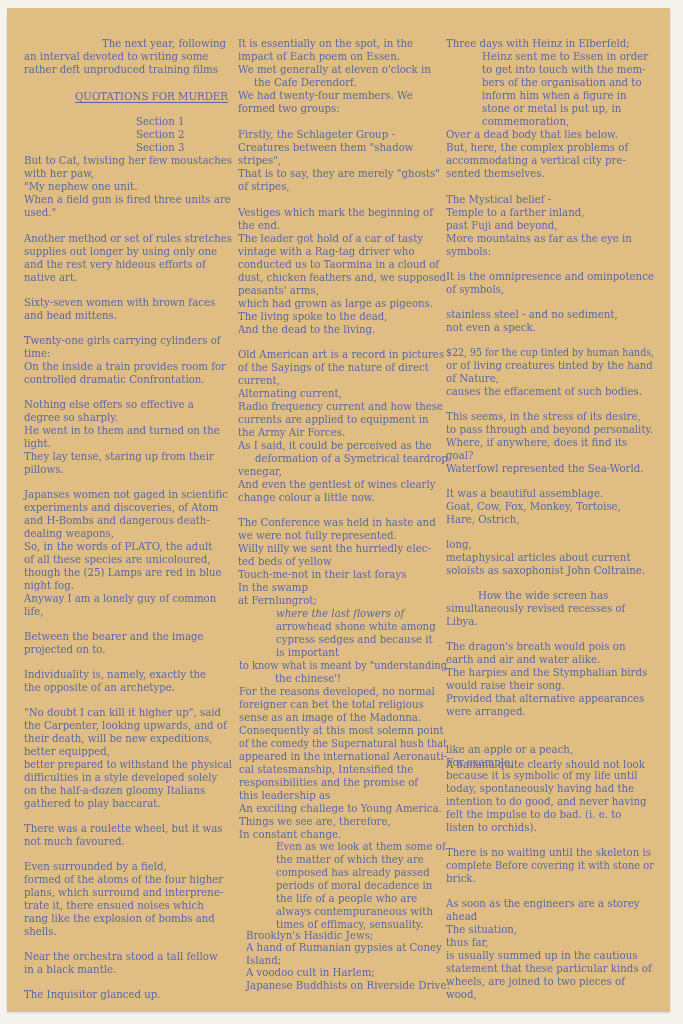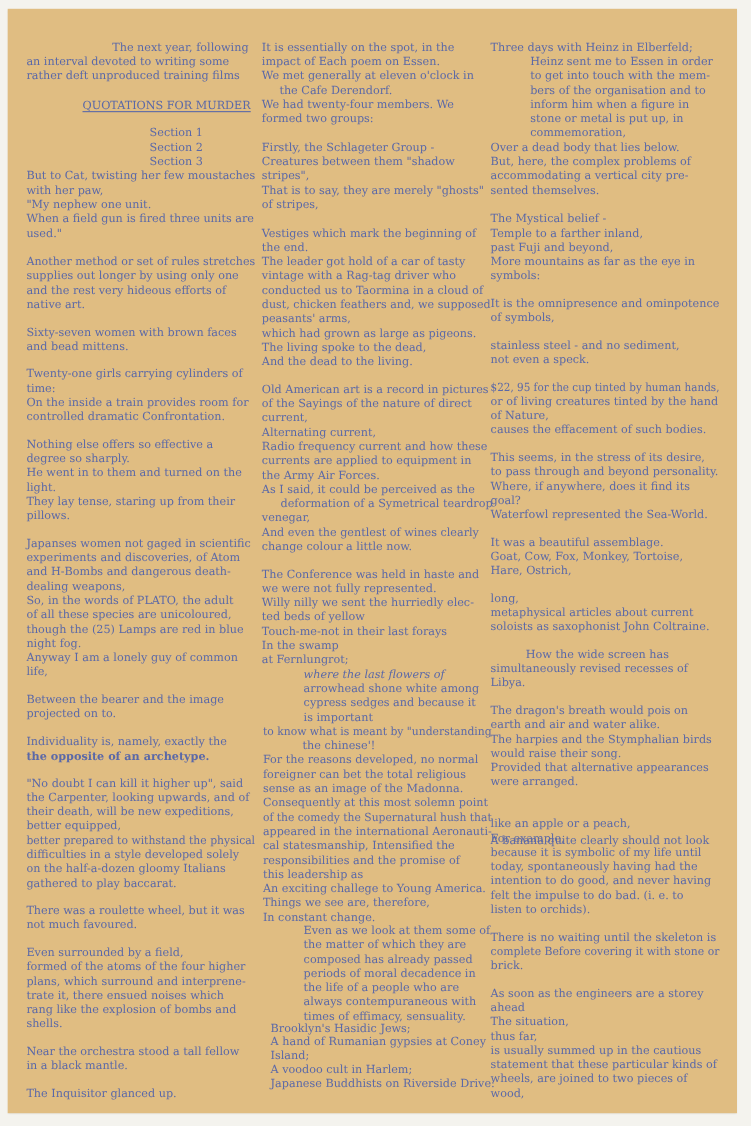--- a/index.html
+++ b/index.html
@@ -50,21 +50,21 @@
       <div class="line" style="left: 24px; top: 528px; color: rgb(90, 104, 168);">dealing weapons,</div>
       <div class="line" style="left: 24px; top: 541px; color: rgb(90, 104, 168);">So,  in the words of PLATO,  the adult</div>
       <div class="line" style="left: 24px; top: 554px; color: rgb(90, 104, 168);">of all these species are unicoloured,</div>
       <div class="line" style="left: 24px; top: 567px; color: rgb(90, 104, 168); text-align: right;">though the (25)  Lamps are red in blue</div>
       <div class="line" style="left: 24px; top: 580px; color: rgb(90, 104, 168);">night fog.</div>
       <div class="line" style="left: 24px; top: 593px; color: rgb(90, 104, 168);">Anyway I am a lonely guy of common</div>
       <div class="line" style="left: 24px; top: 606px; color: rgb(90, 104, 168);">life,</div>
       <div class="line" style="left: 24px; top: 631px; color: rgb(90, 104, 168);">Between the bearer and the image</div>
       <div class="line" style="left: 24px; top: 644px; color: rgb(90, 104, 168);">projected on to.</div>
       <div class="line" style="left: 24px; top: 669px; color: rgb(90, 104, 168);">Individuality is,  namely,  exactly the</div>
-      <div class="line" style="left: 24px; top: 682px; color: rgb(90, 104, 168); font-weight: bold;">the opposite of an archetype.</div>
+      <div class="line" style="left: 24px; top: 682px; color: rgb(90, 104, 168);">the opposite of an archetype.</div>
       <div class="line" style="left: 24px; top: 707px; color: rgb(90, 104, 168);">"No doubt I can kill it higher up",  said</div>
       <div class="line" style="left: 24px; top: 720px; color: rgb(90, 104, 168);">the Carpenter,  looking upwards,  and of</div>
       <div class="line" style="left: 24px; top: 733px; color: rgb(90, 104, 168);">their death,  will be new expeditions,</div>
       <div class="line" style="left: 24px; top: 746px; color: rgb(90, 104, 168);">better equipped,</div>
       <div class="line" style="left: 24px; top: 759px; color: rgb(90, 104, 168); transform: scaleX(0.964);">better prepared to withstand the physical</div>
       <div class="line" style="left: 24px; top: 772px; color: rgb(90, 104, 168);">difficulties in a style developed solely</div>
       <div class="line" style="left: 24px; top: 785px; color: rgb(90, 104, 168);">on the half-a-dozen gloomy Italians</div>
       <div class="line" style="left: 24px; top: 798px; color: rgb(90, 104, 168);">gathered to play baccarat.</div>
       <div class="line" style="left: 24px; top: 823px; color: rgb(90, 104, 168);">There was a roulette wheel,  but it was</div>
       <div class="line" style="left: 24px; top: 836px; color: rgb(90, 104, 168);">not much favoured.</div>

